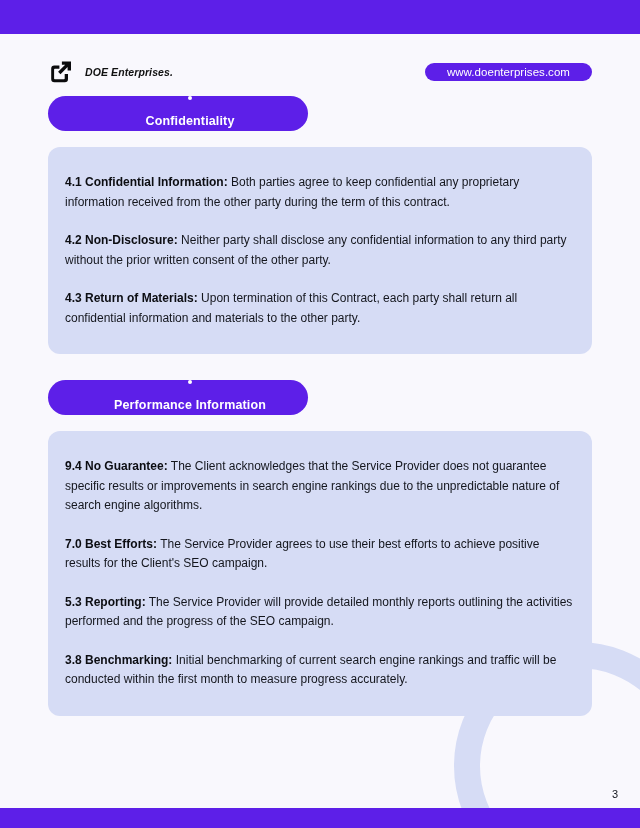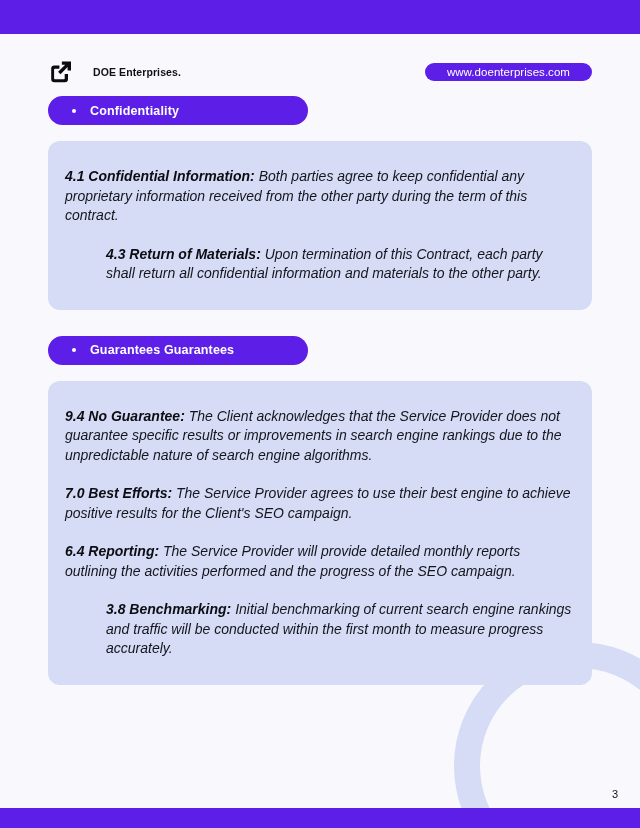--- a/index.html
+++ b/index.html
@@ -61,21 +61,22 @@
     display: flex;
     align-items: center;
     justify-content: space-between;
     padding: 14px 48px 0 48px;
     height: 62px;
   }
 
   .brand {
     display: flex;
     align-items: center;
-    gap: 19px;
+    gap: 11px;
+    font-style: italic;
   }
 
   .brand-logo {
     width: 26px;
     height: 26px;
     display: block;
     flex: 0 0 auto;
   }
 
   .brand-name {
@@ -97,24 +98,25 @@
   }
 
   
   .section-pill {
     display: flex;
     align-items: center;
     background: #5D1FE8;
     color: #FFFFFF;
     border-radius: 999px;
     width: 260px;
-    height: 29px;
+    height: 35px;
     margin: 0 0 16px 48px;
     padding-left: 24px;
     gap: 14px;
+    flex-direction: column;
   }
 
   .section-pill .dot {
     width: 4px;
     height: 4px;
     border-radius: 50%;
     background: #FFFFFF;
     flex: 0 0 auto;
   }
 
@@ -127,27 +129,26 @@
 
   
   .card {
     background: #D6DCF5;
     border-radius: 12px;
     margin: 0 48px 0 48px;
     padding: 26px 18px 26px 17px;
   }
 
   .clause {
-    font-size: 14px;
+    font-size: 12px;
     line-height: 19.5px;
     color: #14161D;
     margin-bottom: 19px;
-    font-style: italic;
-  }
-  .clause:last-child { margin-bottom: 0; margin-left: 41px; }
+  }
+  .clause:last-child { margin-bottom: 0; }
 
   .clause b {
     font-weight: bold;
     color: #0C0D12;
   }
 
   
   .group-gap { height: 26px; }
 
   
@@ -180,34 +181,35 @@
     <div class="url-pill">www.doenterprises.com</div>
   </div>
 
   <div>
     <div class="section-pill">
       <span class="dot"></span>
       <span class="label">Confidentiality</span>
     </div>
     <div class="card">
       <p class="clause"><b>4.1 Confidential Information:</b><span> Both parties agree to keep confidential any proprietary information received from the other party during the term of this contract.</span></p>
+      <p class="clause"><b>4.2 Non-Disclosure:</b><span> Neither party shall disclose any confidential information to any third party without the prior written consent of the other party.</span></p>
       <p class="clause"><b>4.3 Return of Materials:</b><span> Upon termination of this Contract, each party shall return all confidential information and materials to the other party.</span></p>
     </div>
   </div>
 
   <div class="group-gap"></div>
 
   <div>
     <div class="section-pill">
       <span class="dot"></span>
-      <span class="label">Guarantees Guarantees</span>
+      <span class="label">Performance Information</span>
     </div>
     <div class="card">
       <p class="clause"><b>9.4 No Guarantee:</b><span> The Client acknowledges that the Service Provider does not guarantee specific results or improvements in search engine rankings due to the unpredictable nature of search engine algorithms.</span></p>
-      <p class="clause"><b>7.0 Best Efforts:</b><span> The Service Provider agrees to use their best engine to achieve positive results for the Client's SEO campaign.</span></p>
-      <p class="clause"><b>6.4 Reporting:</b><span> The Service Provider will provide detailed monthly reports outlining the activities performed and the progress of the SEO campaign.</span></p>
+      <p class="clause"><b>7.0 Best Efforts:</b><span> The Service Provider agrees to use their best efforts to achieve positive results for the Client's SEO campaign.</span></p>
+      <p class="clause"><b>5.3 Reporting:</b><span> The Service Provider will provide detailed monthly reports outlining the activities performed and the progress of the SEO campaign.</span></p>
       <p class="clause"><b>3.8 Benchmarking:</b><span> Initial benchmarking of current search engine rankings and traffic will be conducted within the first month to measure progress accurately.</span></p>
     </div>
   </div>
 
 </div>
 
 <div class="page-number">3</div>
 
 </body></html>

